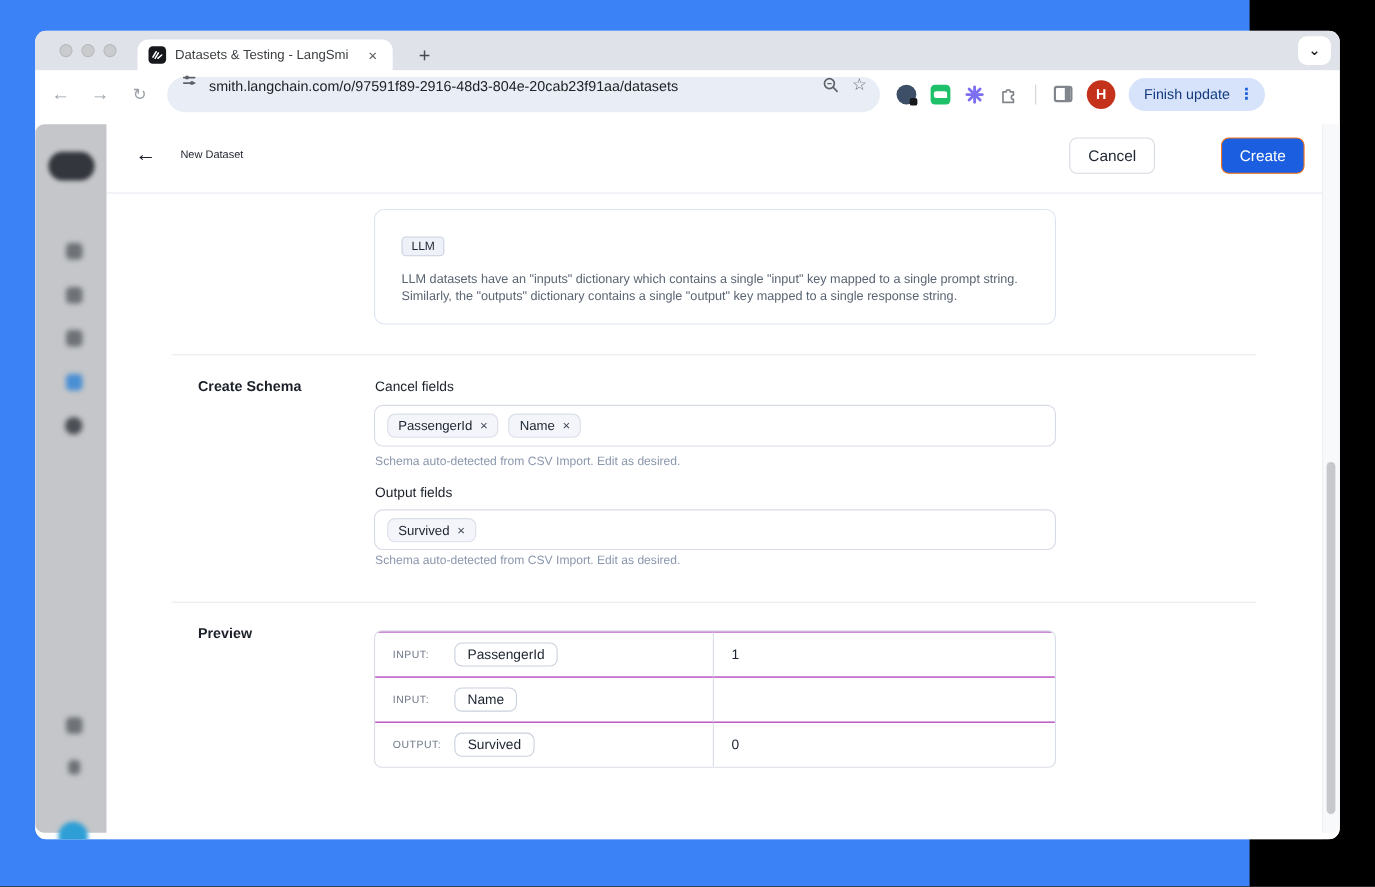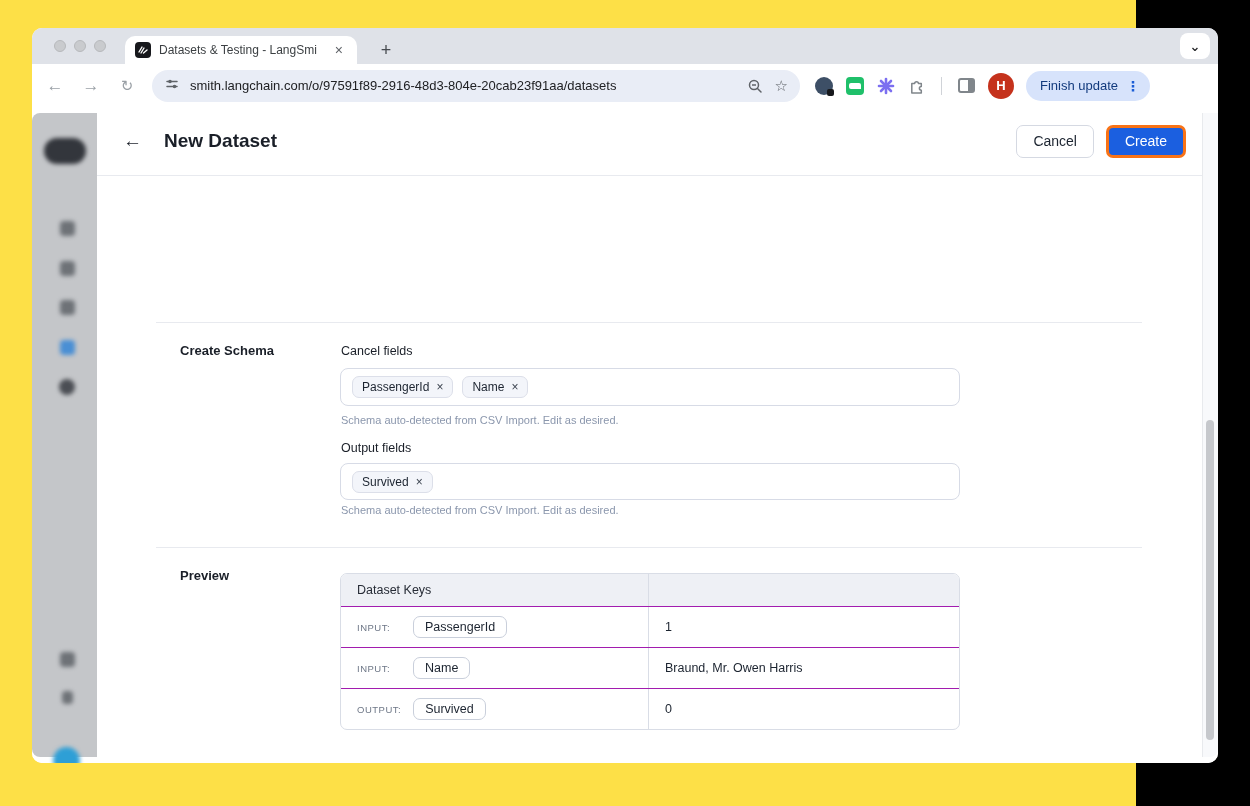--- a/index.html
+++ b/index.html
@@ -1,36 +1,36 @@
 <!DOCTYPE html>
 <html><head>
 <meta charset="utf-8">
 <style>
   * { margin:0; padding:0; box-sizing:border-box; }
   html,body { width:1250px; height:806px; background:#000; font-family:"Liberation Sans","DejaVu Sans",sans-serif; overflow:hidden; }
-  .stage { position:relative; width:1136px; height:806px; background:#fde047; }
+  .stage { position:relative; width:1136px; height:806px; background:#3b82f6; }
   .window { position:absolute; left:32px; top:28px; width:1186px; height:735px; border-radius:10px; overflow:hidden; background:#fff; }
 
   
   .tabstrip { position:absolute; left:0; top:0; width:100%; height:36px; background:#dfe2e8; }
   .traffic { position:absolute; top:12px; width:12px; height:12px; border-radius:50%; background:#c9cbce; border:1px solid #b7b9bc; }
   .t1{left:22px;} .t2{left:42px;} .t3{left:62px;}
   .tab { position:absolute; left:93px; top:8px; width:232px; height:28px; background:#fff; border-radius:10px 10px 0 0; display:flex; align-items:center; padding:0 10px; gap:8px; }
   .favicon { width:16px; height:16px; border-radius:4px; background:#17181c; position:relative; flex:0 0 16px; }
   .favicon svg { position:absolute; left:2px; top:2px; }
   .tab-title { font-size:12px; color:#3c4043; white-space:nowrap; overflow:hidden; flex:1; }
   .tab-close { font-size:14px; color:#5f6368; cursor:default; line-height:1; padding:1px 4px; border-radius:4px; }
   .newtab { position:absolute; left:340px; top:8px; width:28px; height:28px; display:flex; align-items:center; justify-content:center; font-size:18px; color:#474b50; }
   .strip-chevron { position:absolute; right:8px; top:5px; width:30px; height:26px; background:#fff; border-radius:8px; display:flex; align-items:center; justify-content:center; font-size:13px; color:#202124; font-weight:bold; }
 
   
   .toolbar { position:absolute; left:0; top:36px; width:100%; height:43px; background:#ffffff; display:flex; align-items:center; }
   .nav-ic { width:26px; height:26px; display:flex; align-items:center; justify-content:center; font-size:17px; color:#9aa0a6; margin-left:10px; }
   .reload-ic { font-size:15px; }
-  .omnibox { margin-left:12px; width:648px; height:32px; background:#e9edf6; border-radius:16px; display:flex; align-items:center; padding:0 12px; gap:10px; }
+  .omnibox { margin-left:12px; width:648px; height:32px; background:#e9edf6; border-radius:16px; display:flex; align-items:flex-end; padding:16px 12px; gap:10px; }
   .tune-ic { flex:0 0 16px; }
   .url { font-size:13px; color:#202124; flex:1; white-space:nowrap; overflow:hidden; }
   .omni-right { display:flex; align-items:center; gap:12px; }
   .zoom-ic { display:flex; }
   .star-ic { font-size:15px; color:#5f6368; }
   .ext-row { display:flex; align-items:center; gap:11px; margin-left:14px; }
   .ext { width:20px; height:20px; display:flex; align-items:center; justify-content:center; }
   .onepw { width:18px; height:18px; border-radius:50%; background:#3d4f66; position:relative; }
   .onepw::after { content:""; position:absolute; right:-1px; bottom:-1px; width:7px; height:7px; background:#17181c; border-radius:2px; }
   .greenext { width:18px; height:18px; border-radius:4px; background:#1fc06a; position:relative; overflow:hidden; }
@@ -48,24 +48,24 @@
   .sidebar { position:absolute; left:0; top:6px; width:65px; height:644px; background:#c4c6c9; border-radius:8px 0 0 8px; }
   .sb-logo { position:absolute; left:12px; top:25px; width:42px; height:26px; background:#33363c; border-radius:13px; filter:blur(2px); }
   .sb-ic { position:absolute; left:28px; width:15px; height:15px; border-radius:4px; background:#6e7277; filter:blur(2.2px); }
   .sb-active { background:#4a8fd4; }
   .sb-circle { position:absolute; left:27px; width:16px; height:16px; border-radius:50%; background:#4b4e54; filter:blur(2.2px); }
   .sb-chat { position:absolute; left:21px; top:634px; width:27px; height:27px; border-radius:50%; background:#2e9fd6; filter:blur(2px); }
 
   .main { position:absolute; left:65px; top:0; width:1105px; height:656px; background:#fff; }
   .app-header { position:absolute; left:0; top:0; width:100%; height:69px; display:flex; align-items:center; border-bottom:1px solid #e8eaef; padding:0 16px 0 26px; }
   .back-arrow { font-size:19px; color:#1a1f28; margin-right:22px; }
-  .page-title { font-size:19px; font-weight:700; color:#1a1f28; flex:1; }
+  .page-title { font-size:10px; font-weight:400; color:#1a1f28; flex:1; }
   .btn { height:33px; border-radius:7px; font-size:14px; display:flex; align-items:center; padding:0 16px; font-weight:500; }
   .btn-cancel { background:#fff; border:1px solid #d5d9e2; color:#1c2430; margin-right:12px; }
-  .btn-create { background:#1b5fe0; border:3px solid #f97316; color:#fff; }
+  .btn-create { background:#1b5fe0; border:1px solid #f97316; color:#fff;margin-left:48px; }
 
   .content { position:absolute; left:0; top:69px; width:100%; height:587px; }
   .llm-card { position:absolute; left:243px; top:14px; width:620px; height:105px; border:1px solid #dde4f0; border-radius:9px; padding:23px 24px; }
   .llm-badge { display:inline-block; font-size:11px; color:#1f2633; background:#eef1f7; border:1px solid #c9d1e0; border-radius:4px; padding:2px 8px; margin-bottom:14px; }
   .llm-desc { font-size:11.5px; line-height:1.35; color:#5a6472; max-width:575px; }
   .hdiv { position:absolute; left:59px; width:986px; height:1px; background:#e8eaef; }
   .d1 { top:146px; } .d2 { top:371px; }
   .section-title { position:absolute; left:83px; font-size:13px; font-weight:700; color:#1a1f28;text-align:right; }
   .st1 { top:167px; } .st2 { top:392px; }
   .field-label { position:absolute; left:244px; font-size:12.5px; color:#1a1f28; }
@@ -191,20 +191,24 @@
       <div class="main">
         <div class="app-header">
           <span class="back-arrow">←</span>
           <span class="page-title">New Dataset</span>
           <button class="btn btn-cancel">Cancel</button>
           <button class="btn btn-create">Create</button>
         </div>
 
         <div class="content">
 
+          <div class="llm-card">
+            <span class="llm-badge">LLM</span>
+            <div class="llm-desc">LLM datasets have an "inputs" dictionary which contains a single "input" key mapped to a single prompt string. Similarly, the "outputs" dictionary contains a single "output" key mapped to a single response string.</div>
+          </div>
 
           <div class="hdiv d1"></div>
 
           <div class="section-title st1">Create Schema</div>
 
           <div class="field-label fl1">Cancel fields</div>
           <div class="field-box fb1">
             <span class="chip">
               <span>PassengerId</span>
               <span class="chip-x">×</span>
@@ -224,39 +228,35 @@
             </span>
           </div>
           <div class="helper h2">Schema auto-detected from CSV Import. Edit as desired.</div>
 
           <div class="hdiv d2"></div>
 
           <div class="section-title st2">Preview</div>
 
           <div class="ptable">
             <div class="prow phead">
-              <div class="pc1">Dataset Keys</div>
             </div>
             <div class="prow">
               <div class="pc1">
                 <span class="kind">INPUT:</span>
                 <span class="keypill">PassengerId</span>
               </div>
               <div class="pc2">
                   <span class="pval">1</span>
                 </div>
             </div>
             <div class="prow">
               <div class="pc1">
                 <span class="kind">INPUT:</span>
                 <span class="keypill">Name</span>
               </div>
-              <div class="pc2">
-                  <span class="pval">Braund, Mr. Owen Harris</span>
-                </div>
             </div>
             <div class="prow">
               <div class="pc1">
                 <span class="kind">OUTPUT:</span>
                 <span class="keypill">Survived</span>
               </div>
               <div class="pc2">
                   <span class="pval">0</span>
                 </div>
             </div>

